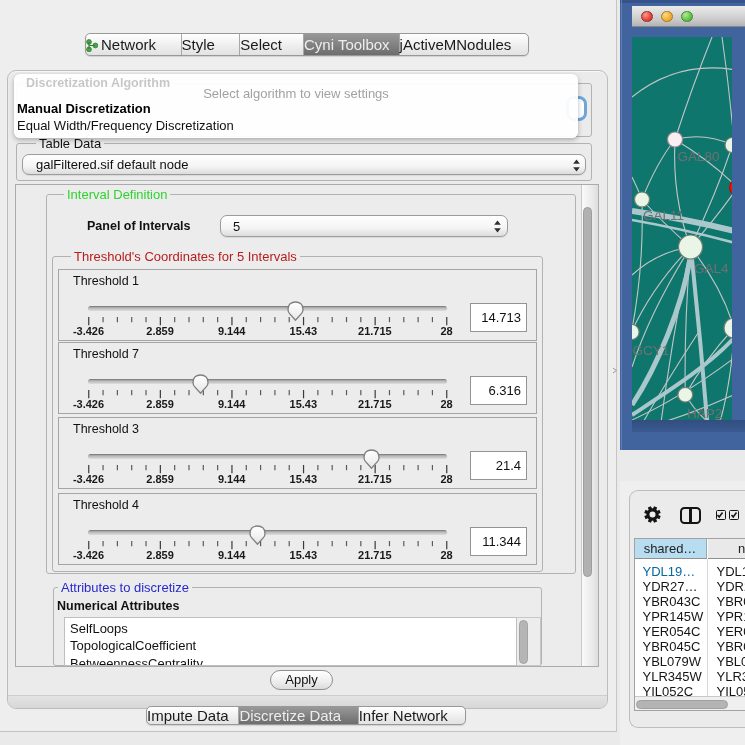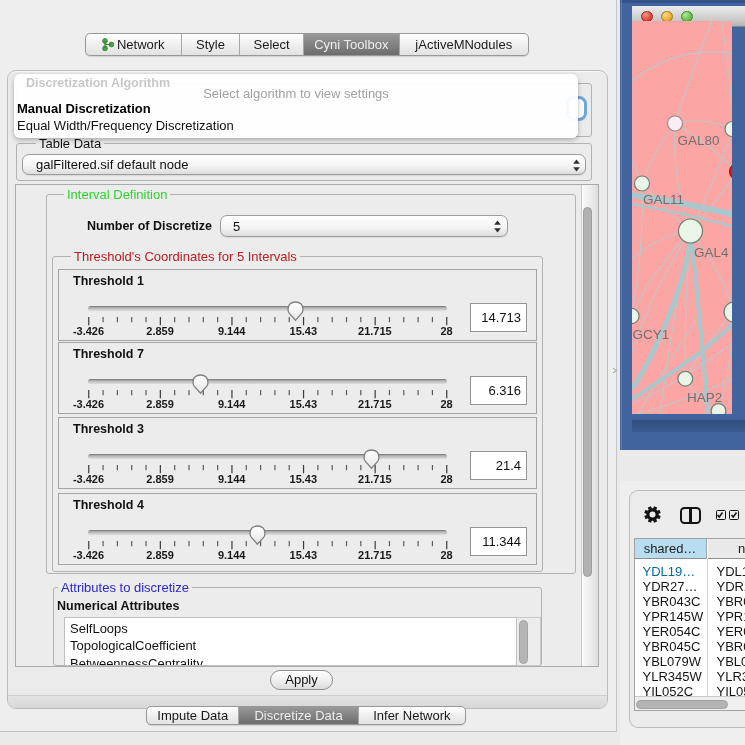--- a/index.html
+++ b/index.html
@@ -2,27 +2,27 @@
 <html><head><meta charset="utf-8">
 <style>
 *{margin:0;padding:0;box-sizing:border-box}
 html,body{width:745px;height:745px}
 #page{position:relative;width:745px;height:745px;background:#eaeaea;font-family:"Liberation Sans",sans-serif;overflow:hidden}
 .abs{position:absolute}
 .combo{position:absolute;border:1px solid #9c9c9c;border-radius:6px;background:linear-gradient(#ffffff,#f4f4f4 60%,#dcdcdc);box-shadow:0 1px 1px rgba(0,0,0,0.08);font-size:13px;color:#111}
 .grp{position:absolute;border:1px solid #b2b2b2;border-radius:3px}
 .glabel{position:absolute;font-size:13px;padding:0 3px;white-space:nowrap}
 .tpanel{position:absolute;left:58px;width:479px;height:72px;border:1px solid #a5a5a5;background:#ececec}
-.tlabel{position:absolute;left:14px;top:4px;font-size:12.5px;font-weight:bold;color:#111}
+.tlabel{position:absolute;left:14px;top:4px;font-size:12.5px;font-weight:normal;color:#111}
 .track{position:absolute;left:29px;top:36px;width:359px;height:5px;border-radius:2.5px;background:linear-gradient(#6e6e6e,#b4b4b4 35%,#dedede);}
 .vbox{position:absolute;left:411px;top:33px;width:57px;height:29px;background:#fff;border:1px solid #949494;font-size:13px;color:#111;text-align:right;line-height:27px;padding-right:5px}
 .slbl{position:absolute;top:55px;width:56px;margin-left:-28px;text-align:center;font-size:11px;font-weight:bold;color:#191919}
 .thumb{position:absolute;top:31px;margin-left:-8px}
 .seg{display:flex;position:absolute;border:1px solid #989898;border-radius:5px;background:linear-gradient(#ffffff,#eeeeee 55%,#e2e2e2);overflow:hidden;box-shadow:0 1px 1px rgba(0,0,0,0.12)}
-.seg>div{font-size:13px;color:#1a1a1a;text-align:center;border-left:1px solid #a8a8a8}
+.seg>div{font-size:15px;color:#1a1a1a;border-left:1px solid #a8a8a8}
 .seg>div:first-child{border-left:none}
 .seg>div.sel{background:linear-gradient(#989898,#6d6d6d);color:#ededed}
 .net-lbl{font-size:13.5px;fill:#707070;font-family:"Liberation Sans",sans-serif}
 </style></head>
 <body>
 <div id="page">
 
 <div class="abs" id="win" style="left:0;top:0;width:617px;height:732px;background:#eeeeee;border-right:1px solid #c5c5c5;border-bottom:1px solid #c2c2c2">
 
 
@@ -58,21 +58,21 @@
   </div>
 
   <div class="abs" style="left:15px;top:184px;width:584px;height:483px;border:1px solid #ababab;background:#ececec"></div>
 
   <div class="abs" style="left:581px;top:185px;width:17px;height:481px;background:linear-gradient(to right,#fafafa,#e8e8e8 70%,#dddddd);border-left:1px solid #c9c9c9"></div>
   <div class="abs" style="left:583px;top:207px;width:9px;height:370px;background:#b1b1b1;border:1px solid #9e9e9e;border-radius:5px"></div>
 
   <div class="grp" style="left:46px;top:194px;width:530px;height:380px"></div>
   <div class="glabel" style="left:64px;top:187px;background:#ececec;color:#2fd32f">Interval Definition</div>
 
-  <div class="abs" style="left:87px;top:219px;font-size:12.5px;font-weight:bold;color:#111">Number of Discretize</div>
+  <div class="abs" style="left:87px;top:219px;font-size:12.5px;font-weight:bold;color:#111">Panel of Intervals</div>
   <div class="combo" style="left:220px;top:215px;width:288px;height:22px;border-radius:7px">
     <div class="abs" style="left:12px;top:0;line-height:21px">5</div>
     <svg class="abs" style="left:272px;top:4px" width="10" height="13">
           <path d="M4.5 0.5 L7.8 4.8 H1.2 Z" fill="#2e2e2e"></path>
           <path d="M4.5 12.5 L7.8 8.2 H1.2 Z" fill="#2e2e2e"></path>
         </svg>
   </div>
 
   <div class="grp" style="left:52px;top:256px;width:491px;height:316px"></div>
   <div class="glabel" style="left:71px;top:249px;background:#ececec;color:#b91c1c">Threshold's Coordinates for 5 Intervals</div>
@@ -306,21 +306,21 @@
 <div class="abs" style="left:620px;top:0;width:125px;height:450px;background:#41639e">
   <div class="abs" style="left:0;top:0;width:125px;height:3px;background:#35538a"></div>
   <div class="abs" style="left:0.5px;top:0;width:1.5px;height:450px;background:#5d7fb4"></div>
 
   <div class="abs" style="left:11.5px;top:6px;width:113.5px;height:21px;background:linear-gradient(#ececec,#c9c9c9 70%,#b3b3b3);border-bottom:1px solid #888">
     <div class="abs" style="left:9.5px;top:4.8px;width:11.5px;height:11.5px;border-radius:50%;background:radial-gradient(circle at 35% 30%,#f59b93,#e2443a 60%,#c52f26);border:0.5px solid #a02720"></div>
     <div class="abs" style="left:29.5px;top:4.8px;width:11.5px;height:11.5px;border-radius:50%;background:radial-gradient(circle at 35% 30%,#fbd98d,#f1ad33 60%,#d89421);border:0.5px solid #a97a14"></div>
     <div class="abs" style="left:49.5px;top:4.8px;width:11.5px;height:11.5px;border-radius:50%;background:radial-gradient(circle at 35% 30%,#b6e69c,#61c247 60%,#47a930);border:0.5px solid #3c8f27"></div>
   </div>
 
-  <div class="abs" style="left:11.5px;top:21px;width:100px;height:393px;background:#fca5a5;overflow:hidden">
+  <div class="abs" style="left:11.5px;top:37px;width:100px;height:393px;background:#0f766e;overflow:hidden">
     <svg width="114" height="394" style="position:absolute;left:0;top:0">
           <path d="M 58.5 210 Q 40 160 43 102.5" fill="none" stroke="#c2c6c6" stroke-width="1.1"></path>
           <path d="M 58.5 210 Q 30 185 10 162.5" fill="none" stroke="#c2c6c6" stroke-width="1.1"></path>
           <path d="M 58.5 210 Q 85 180 105.5 150.5" fill="none" stroke="#c2c6c6" stroke-width="1.1"></path>
           <path d="M 58.5 210 Q 85 155 100.5 108" fill="none" stroke="#c2c6c6" stroke-width="1.1"></path>
           <path d="M 58.5 210 Q 20 250 -0.5 295" fill="none" stroke="#c2c6c6" stroke-width="1.1"></path>
           <path d="M 58.5 210 Q 90 250 102 291" fill="none" stroke="#c2c6c6" stroke-width="1.1"></path>
           <path d="M 58.5 210 Q 52 290 53.3 357.7" fill="none" stroke="#c2c6c6" stroke-width="1.1"></path>
           <path d="M 58.5 210 Q 25 215 0 238" fill="none" stroke="#c2c6c6" stroke-width="1.1"></path>
           <path d="M 58.5 210 Q 18 275 0 330" fill="none" stroke="#c2c6c6" stroke-width="1.1"></path>

